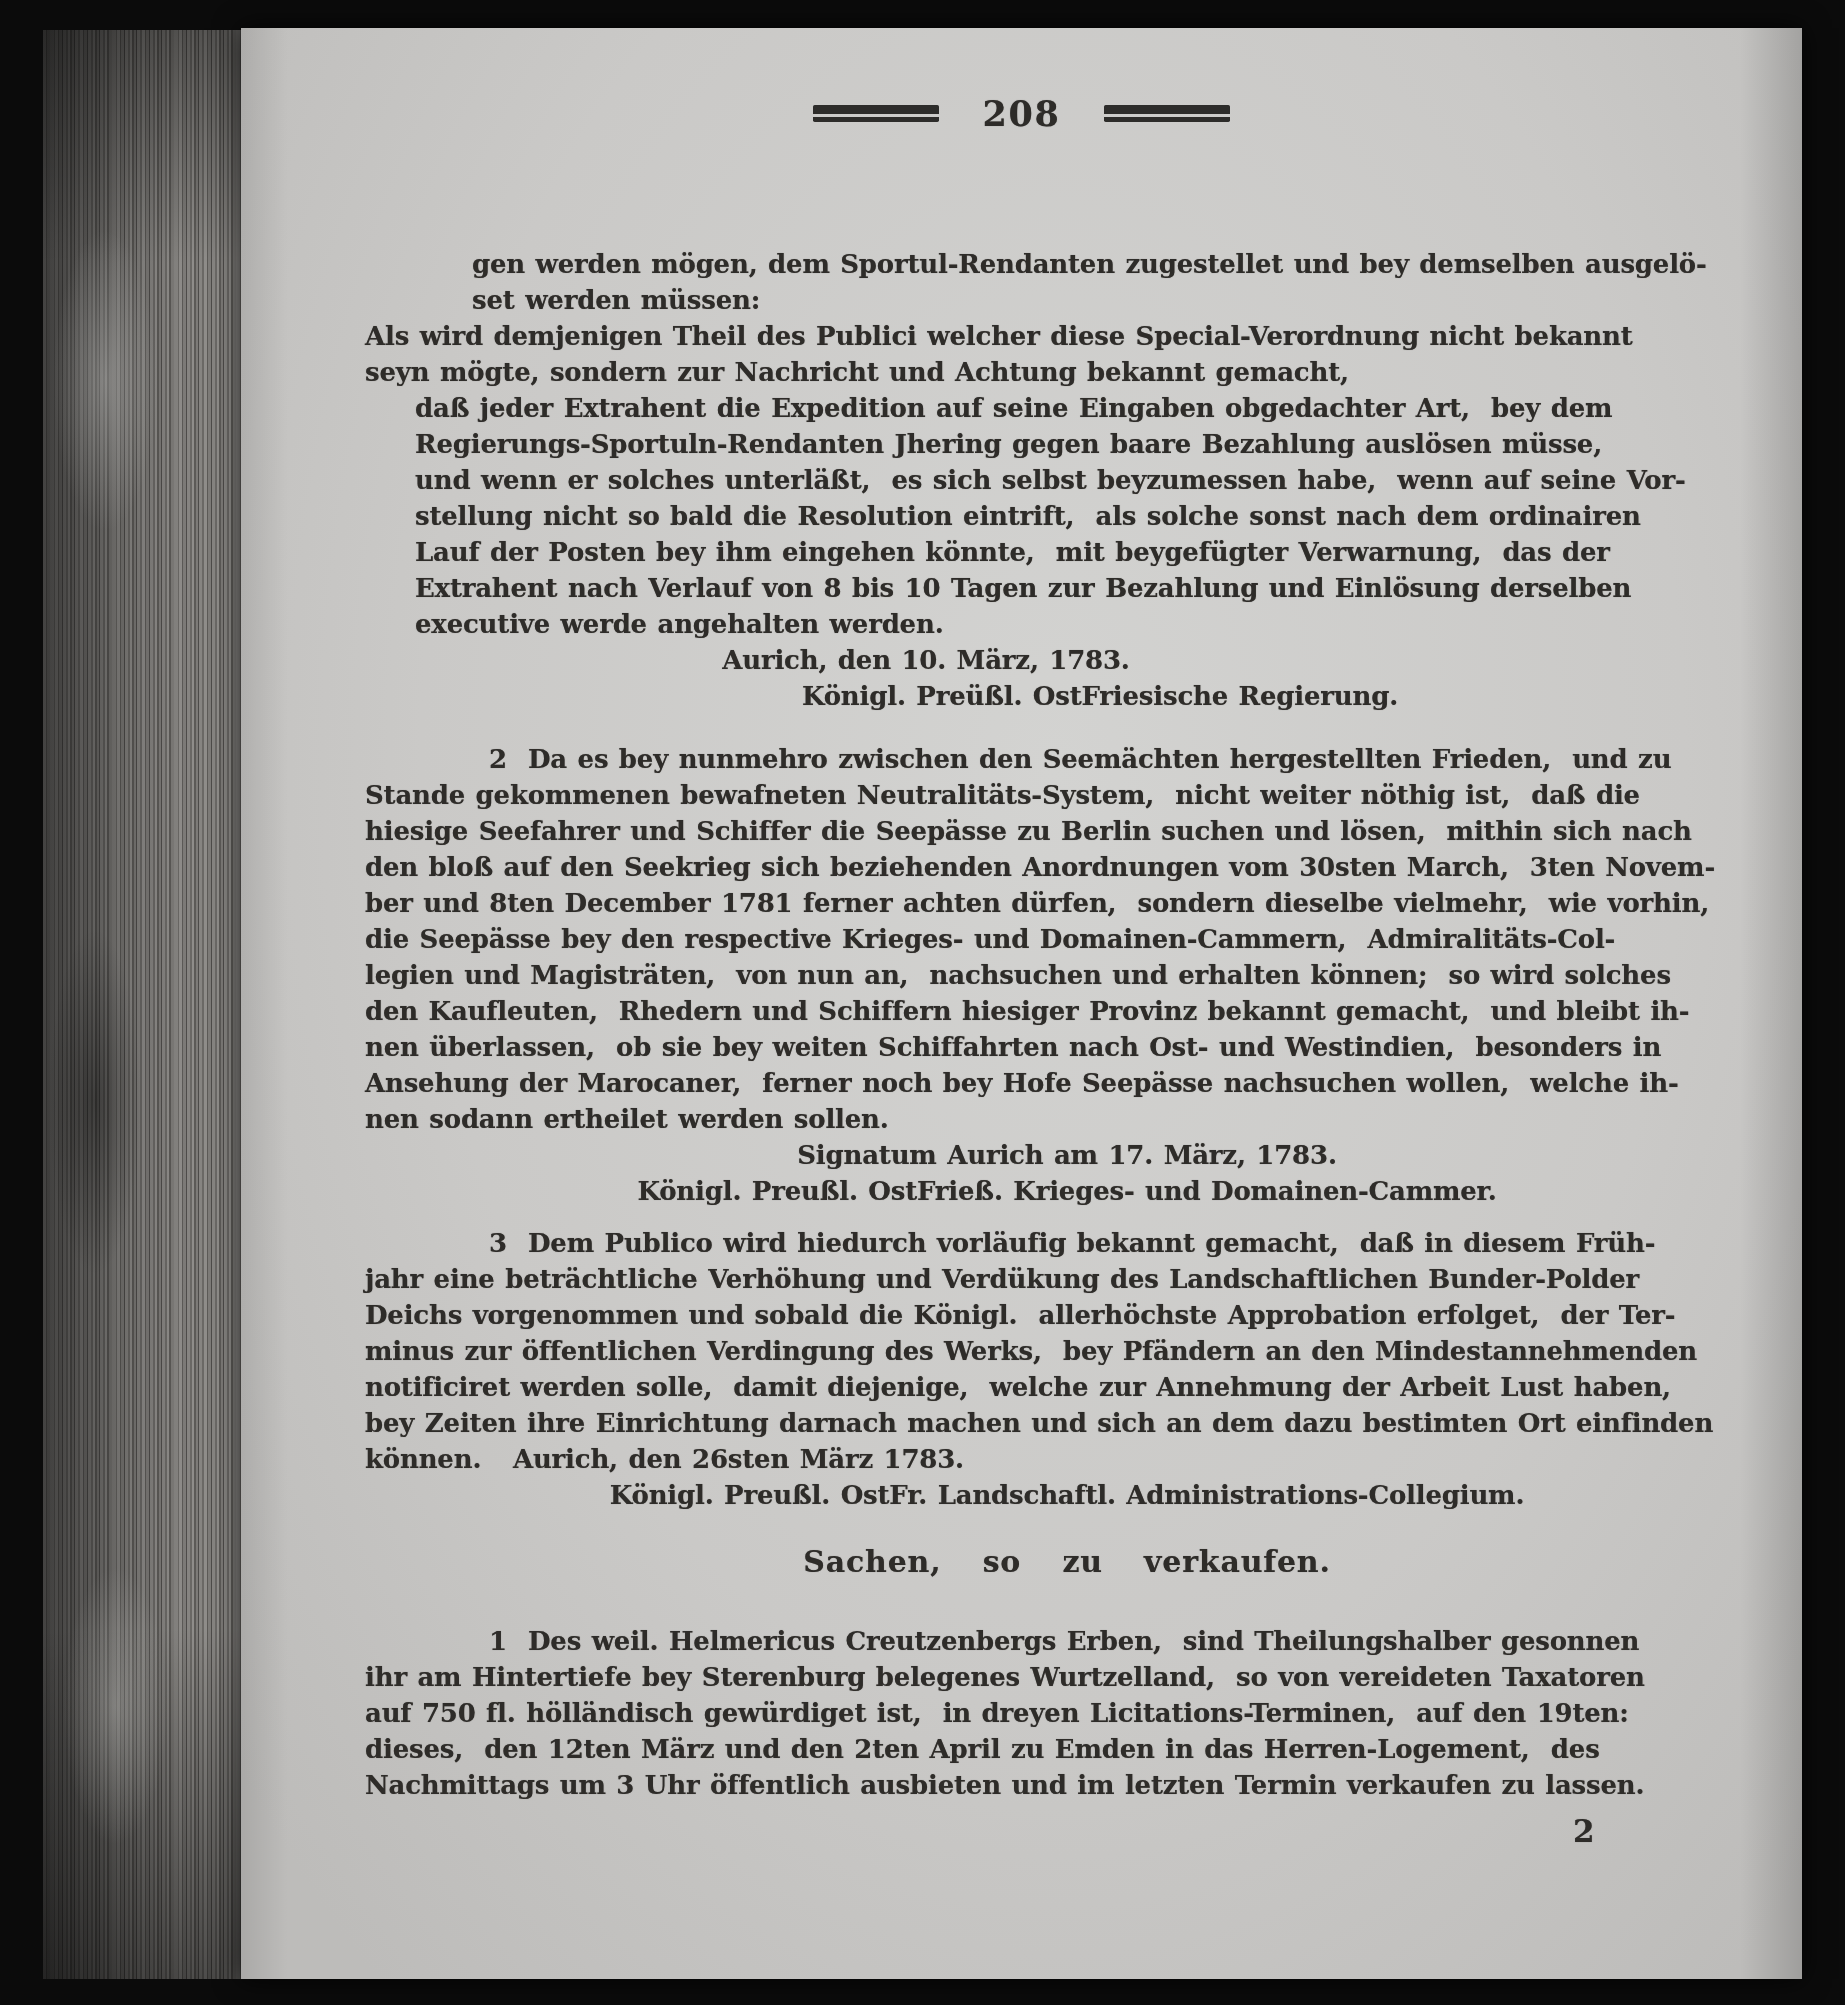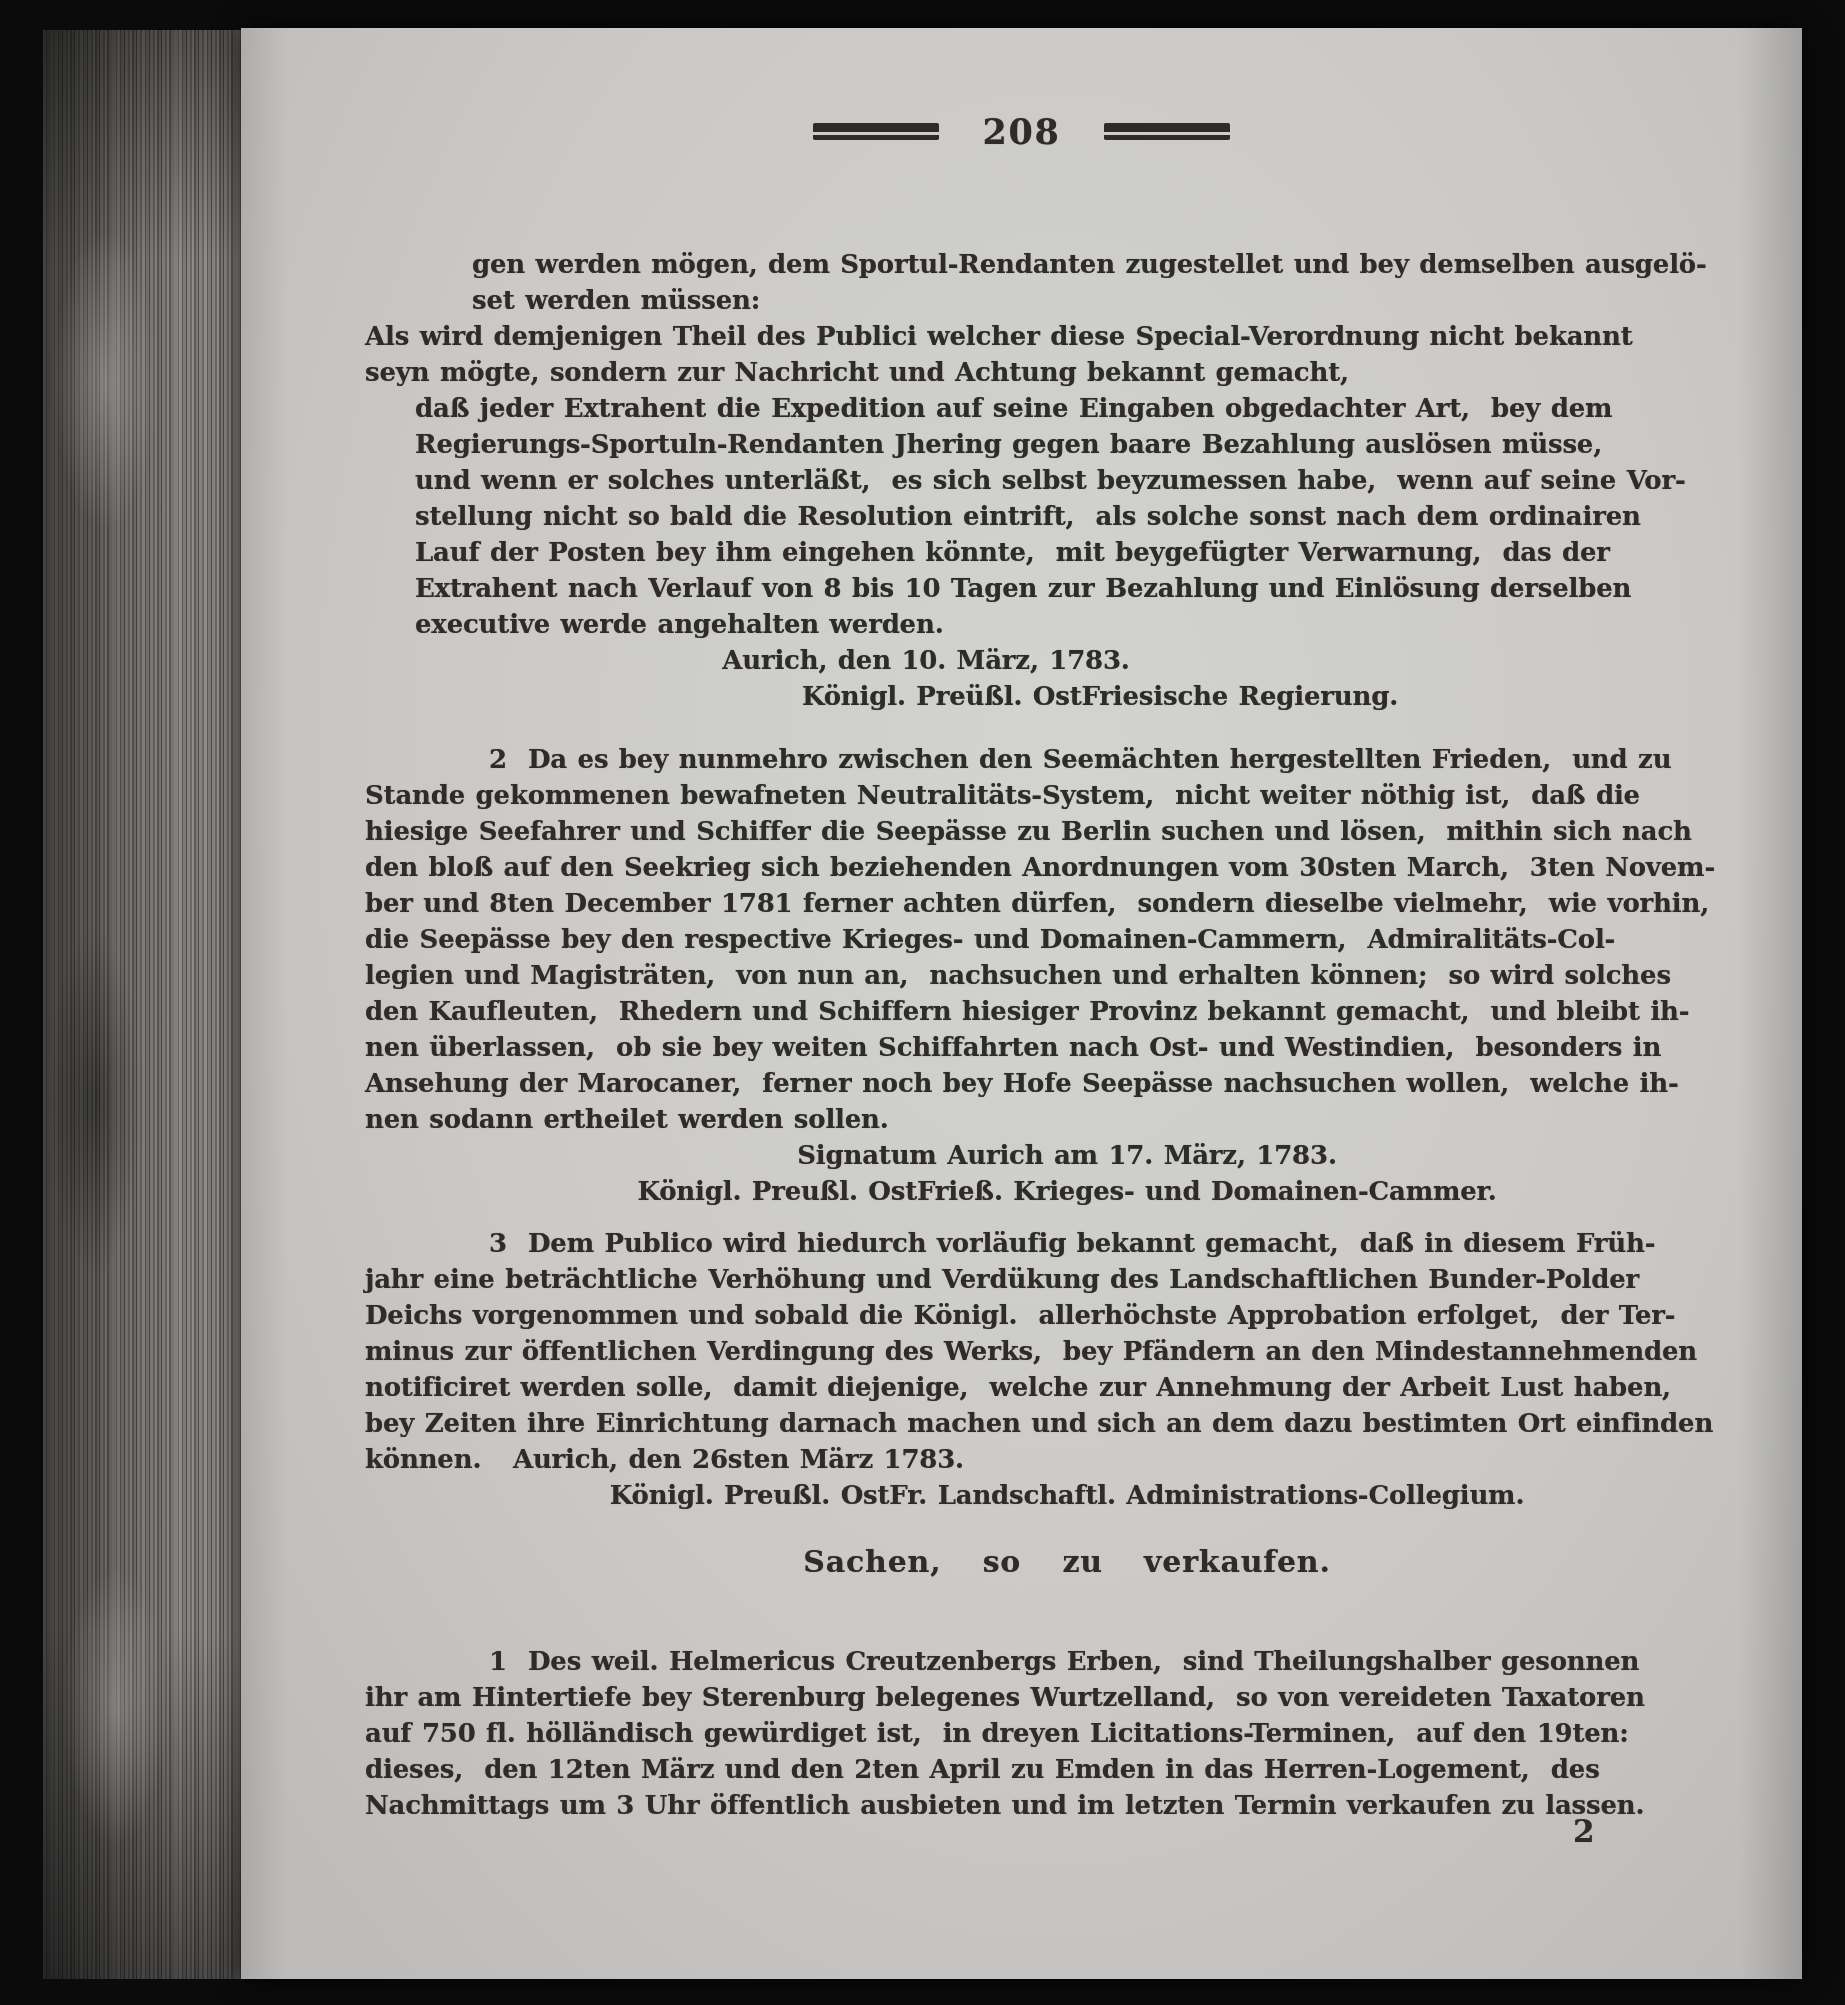--- a/index.html
+++ b/index.html
@@ -31,21 +31,21 @@
   .page{
     position:absolute;left:241px;top:28px;width:1561px;height:1951px;
     background:
       linear-gradient(90deg, rgba(0,0,0,.10), rgba(0,0,0,0) 3%, rgba(0,0,0,0) 96%, rgba(0,0,0,.16)),
       radial-gradient(ellipse at 52% 38%, #d3d3d1 0%, #cac9c7 55%, #bdbcba 92%);
     box-shadow:0 0 25px rgba(0,0,0,.8);
   }
   .ink{color:#2e2c29;text-shadow:0 0 0.8px rgba(45,42,38,.55);}
   
   .pagehead{
-    position:absolute;top:83px;left:0;width:100%;
+    position:absolute;top:65px;left:0;width:100%;
     display:flex;align-items:center;justify-content:center;gap:43px;
   }
   .rule{width:126px;height:17.4px;
     background:linear-gradient(#2d2c2a 0 9px, rgba(0,0,0,0) 9px 12.4px, #2d2c2a 12.4px 17.4px);
     border-radius:1.7px;}
   .pagenum{font-size:35px;font-weight:bold;letter-spacing:1.7px;}
   
   .textcol{
     position:absolute;left:124px;top:218px;width:1404px;
     font-size:26px;font-weight:bold;letter-spacing:-0.2px;word-spacing:1.7px;
@@ -58,21 +58,21 @@
   .first-indent > .line:first-child{text-indent:124px;}
   .centerline{text-align:center;}
   .shift-left{transform:translateX(-141px);}
   .shift-right{transform:translateX(33px);}
   .gap-lg{margin-top:27px;}
   .gap-sm{margin-top:16px;}
   .section-heading{
     margin-top:20px;height:58px;line-height:58px;text-align:center;
     font-size:30px;font-weight:bold;word-spacing:30px;letter-spacing:0.8px;
   }
-  .a4{margin-top:52px;}
+  .a4{margin-top:32px;}
   .catchword{
     position:absolute;left:1332px;top:1785px;
     font-size:31px;font-weight:bold;
   }
 </style>
 </head>
 <body>
 
 <div class="book-edge">
   <div class="mottle"></div>

